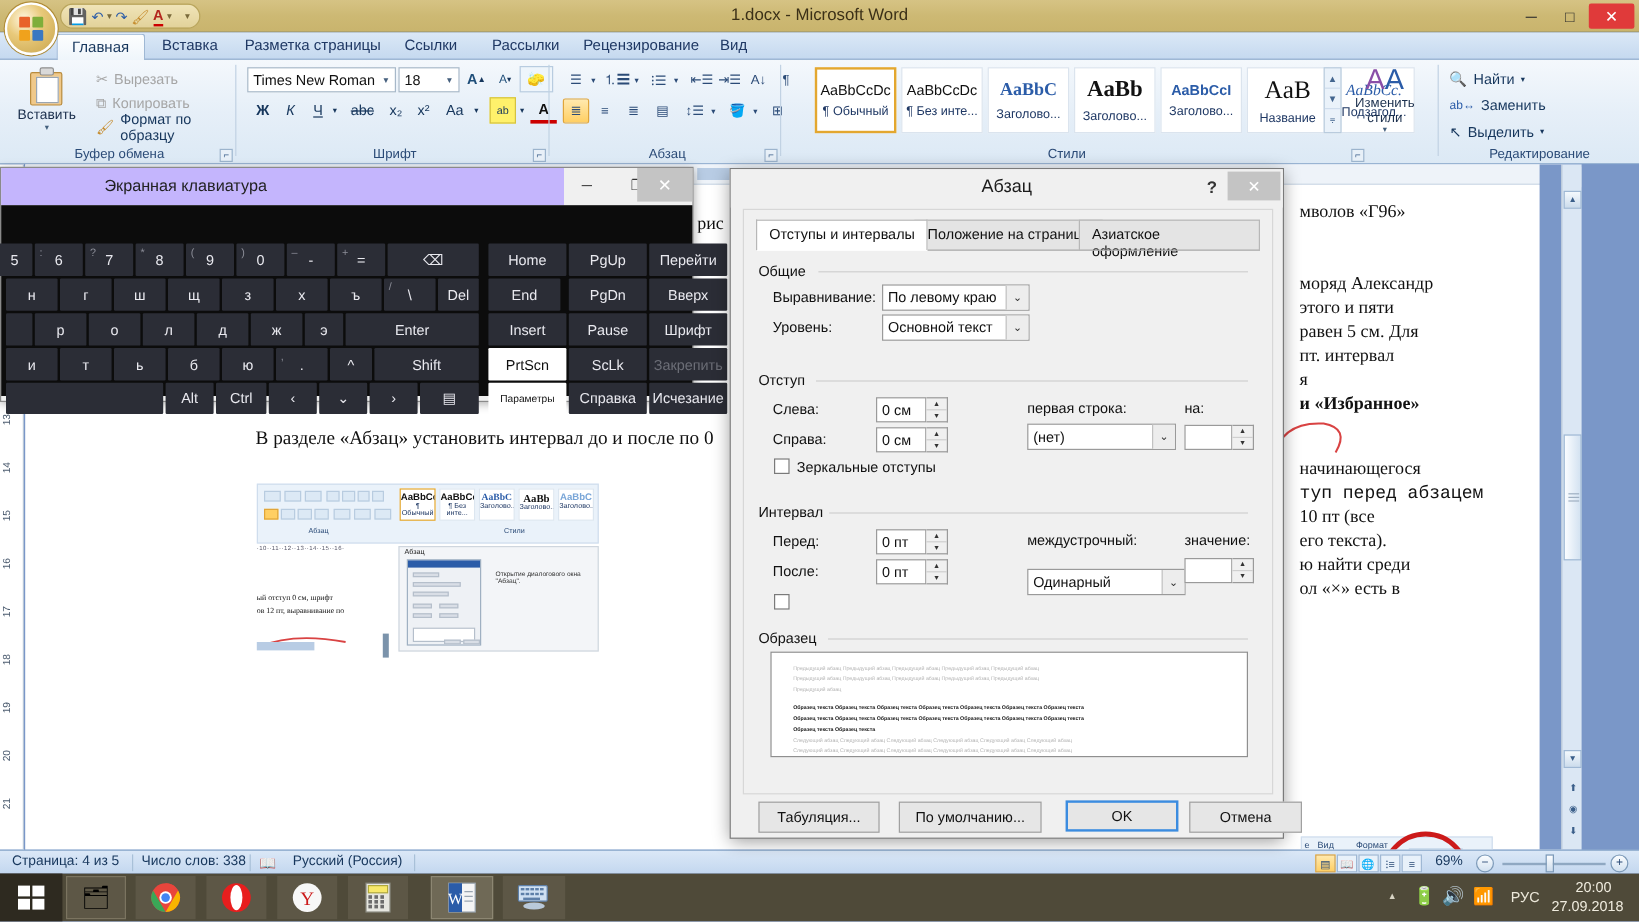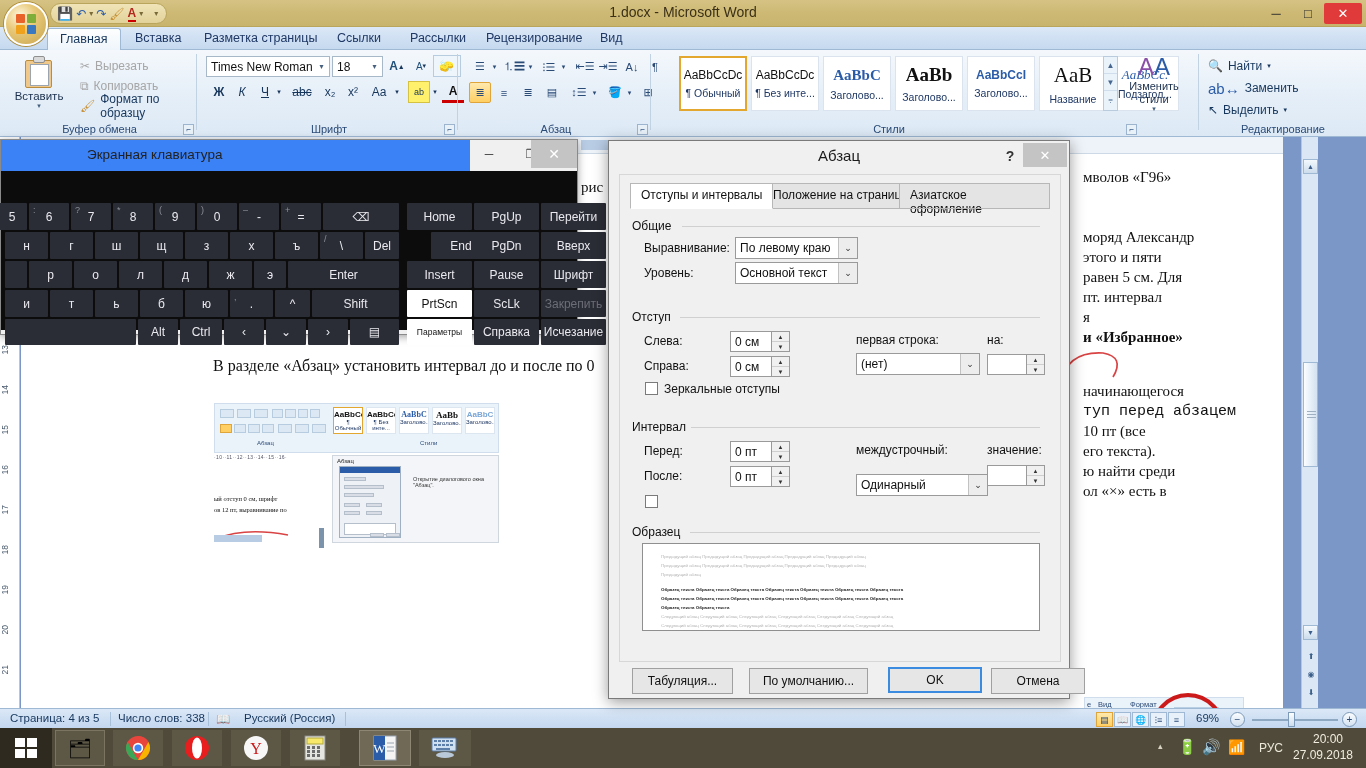--- a/index.html
+++ b/index.html
@@ -219,21 +219,21 @@
   .vbtn.sel { background:linear-gradient(to bottom,#ffe9ae,#ffcf63); border-color:#e0a53a;}
   #zoom-track { position:absolute; left:1252px; top:10px; width:86px; height:2px; background:#8fa8c2;}
   #zoom-thumb { position:absolute; left:1288px; top:3px; width:7px; height:15px; background:linear-gradient(to bottom,#fdfeff,#cddcec); border:1px solid #7d9ab8;}
   .zmbtn { position:absolute; top:3px; width:15px; height:15px; border-radius:50%; border:1px solid #7d9ab8; background:linear-gradient(to bottom,#fbfdff,#d2e1f0); display:flex;align-items:center;justify-content:center;font-size:10px;color:#2b4b77;}
 
   
   #osk {
     position:absolute; left:0px; top:139px; width:578px; height:196px;
     background:#f0f0f0; border:1px solid #8a8a8a; box-shadow:0 2px 8px rgba(0,0,0,.35);
   }
-  #osk-title { position:absolute; left:0; top:0; width:469px; height:31px; background:#3b82f6; }
+  #osk-title { position:absolute; left:0; top:0; width:469px; height:31px; background:#c4b5fd; }
   #osk-title .t { position:absolute; left:86px; top:7px; font-size:13.5px; color:#222; }
   .osk-wb { position:absolute; top:0; width:44px; height:28px; display:flex; align-items:center; justify-content:center; font-size:12px; color:#333;}
   #osk-min { left:466px; }
   #osk-max { left:508px; }
   #osk-close { left:530px; width:46px; background:#c4c4c4; color:#fff; font-size:14px;}
   #osk-keys { position:absolute; left:0; top:31px; width:576px; height:159px; background:#0c0c0c; }
   .key {
     position:absolute; background:#2b2d36; color:#e9e9ef; border-radius:1px;
     display:flex; align-items:center; justify-content:center; font-size:12px;
     font-family:"Liberation Sans",sans-serif;
@@ -483,21 +483,21 @@
       <span style="font-size:7px;color:#44607e;">▾</span>
     </div>
 
     <div class="rgroup" id="g-edit">
       <div class="ed-item" style="top:6px;">
         <span>🔍</span>
         <span>Найти</span>
         <span style="font-size:7px;">▾</span>
       </div>
       <div class="ed-item" style="top:28px;">
-        <span style="font-size:15px;color:#2b5ca8;">ab↔</span>
+        <span style="font-size:10px;color:#2b5ca8;">ab↔</span>
         <span>Заменить</span>
       </div>
       <div class="ed-item" style="top:50px;">
         <span>↖</span>
         <span>Выделить</span>
         <span style="font-size:7px;">▾</span>
       </div>
       <div class="rgroup-label">Редактирование</div>
     </div>
   </div>
@@ -830,21 +830,21 @@
     <div class="key" style="left:406px; top:32px;  width:65px; height:27px;">
         <span>Home</span>
       </div>
     <div class="key" style="left:473px; top:32px;  width:65px; height:27px;">
         <span>PgUp</span>
       </div>
     <div class="key" style="left:540px; top:32px;  width:65px; height:27px;">
         <span>Перейти</span>
       </div>
 
-    <div class="key" style="left:430px; top:61px;  width:60px; height:27px;">
+    <div class="key" style="left:406px; top:61px;  width:60px; height:27px;">
         <span>End</span>
       </div>
     <div class="key" style="left:473px; top:61px;  width:65px; height:27px;">
         <span>PgDn</span>
       </div>
     <div class="key" style="left:540px; top:61px;  width:65px; height:27px;">
         <span>Вверх</span>
       </div>
 
     <div class="key" style="left:406px; top:90px;  width:65px; height:27px;">

